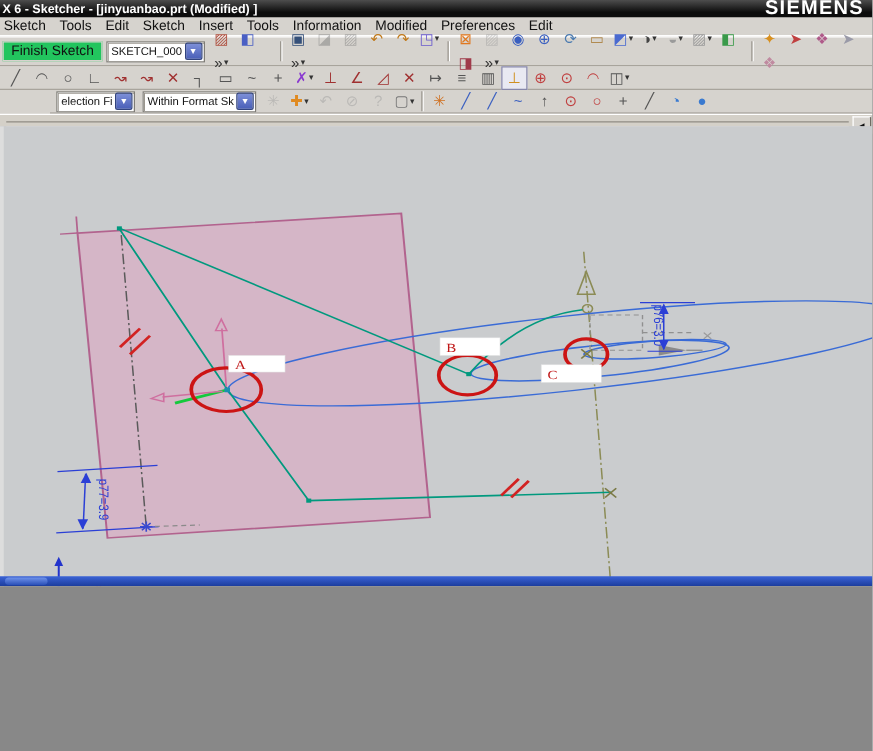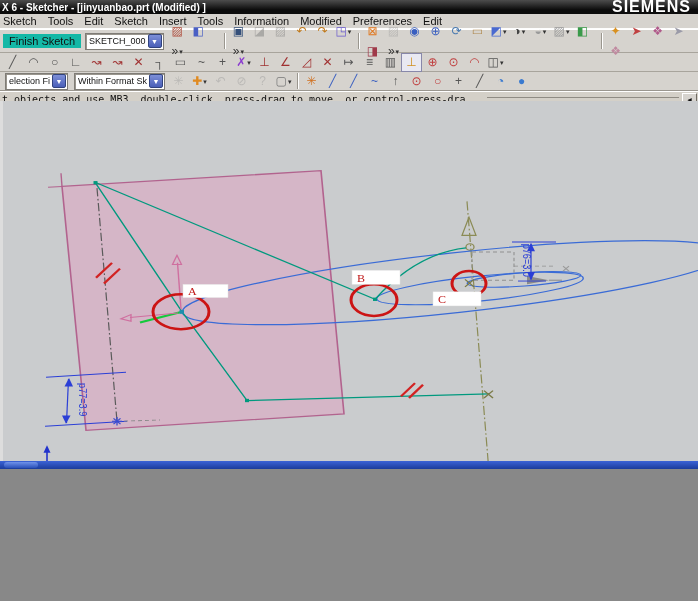--- a/index.html
+++ b/index.html
@@ -9,29 +9,29 @@
   .titlebar{height:14px;background:linear-gradient(#4d4d4d,#0c0c0c 70%);display:flex;
             align-items:center;justify-content:space-between;padding:0 7px 0 2px;}
   .titlebar .title{color:#fff;font-size:10px;font-weight:bold;white-space:nowrap;}
   .titlebar .brand{color:#fff;font-size:16px;font-weight:bold;letter-spacing:1px;}
   .menubar{height:14px;display:flex;align-items:center;gap:11px;padding:0 3px;
            font-size:11px;color:#111;background:#d6d3ce;border-bottom:1px solid #fdfdfd;}
   .menubar span{white-space:nowrap;}
   .trow{display:flex;align-items:center;padding:0 2px;background:#d6d3ce;}
   .row1{height:22px;border-top:1px solid #fff;border-bottom:1px solid #a8a49c;}
   .row2{height:18px;border-bottom:1px solid #a8a49c;}
-  .row3{height:18px;border-bottom:1px solid #9a968e;}
+  .row3{height:18px;border-bottom:1px solid #9a968e;margin-left:40px;}
   .tbtn{display:inline-flex;align-items:center;justify-content:center;min-width:19px;height:17px;
         font-size:12px;line-height:17px;margin:0;border:1px solid transparent;cursor:default;}
   .tbtn .gl{display:inline-block;}
   .tbtn .caret{font-size:7px;color:#333;margin-left:1px;}
   .tbtn.dis{opacity:.45;filter:grayscale(1);}
   .tbtn.boxed{border:1px solid #8888aa;background:#e9e9f2;}
   .sep{width:1px;height:16px;background:#9a968e;box-shadow:1px 0 0 #fff;margin:0 3px;}
-  .pushbtn{font-size:11px;color:#111;padding:1px 6px;background:#14b8a6;border:1px solid #d6d3ce;
+  .pushbtn{font-size:11px;color:#111;padding:1px 6px;background:#22c55e;border:1px solid #d6d3ce;
            white-space:nowrap;}
   .combo{display:inline-flex;align-items:center;height:15px;background:#fff;border:1px solid #7f7c76;
          box-shadow:inset 1px 1px 0 #9a968e;font-size:9px;color:#111;padding:0 1px 0 3px;margin:0 3px;
          white-space:nowrap;}
   .combo .drop{width:12px;height:12px;margin-left:2px;background:linear-gradient(#7d8fd8,#4a5fb8);
                border:1px solid #31437f;border-radius:2px;color:#fff;font-size:7px;display:flex;
                align-items:center;justify-content:center;}
   .cuebar{height:15px;background:#d4d0c8;border-top:1px solid #fff;display:flex;align-items:center;
           font:10px "DejaVu Sans Mono",monospace;color:#111;padding:0 1px 0 2px;}
   .cuebar .groove{flex:1;height:3px;margin:0 3px;border-top:1px solid #8f8b83;border-bottom:1px solid #fff;}
@@ -257,21 +257,20 @@
         </span><span class="tbtn">
           <span class="gl" style="color: rgb(85, 85, 85);">╱</span>
         </span><span class="tbtn">
           <span class="gl" style="color: rgb(58, 122, 208);">◔</span>
         </span><span class="tbtn">
           <span class="gl" style="color: rgb(58, 122, 208);">●</span>
         </span></span>
   </div>
 
   <div class="cuebar">
-    <span>t objects and use MB3, double-click, press-drag to move, or control-press-dra...</span>
     <span class="groove"></span>
     <span class="panebtn">◀</span>
   </div>
 
   <div class="viewport">
     <svg width="698" height="492" viewBox="0 101 698 593" preserveAspectRatio="none">
 
       <rect x="0" y="101" width="698" height="492" fill="#caccce"></rect>
       <rect x="0" y="101" width="3" height="492" fill="#dddddd"></rect>
 

